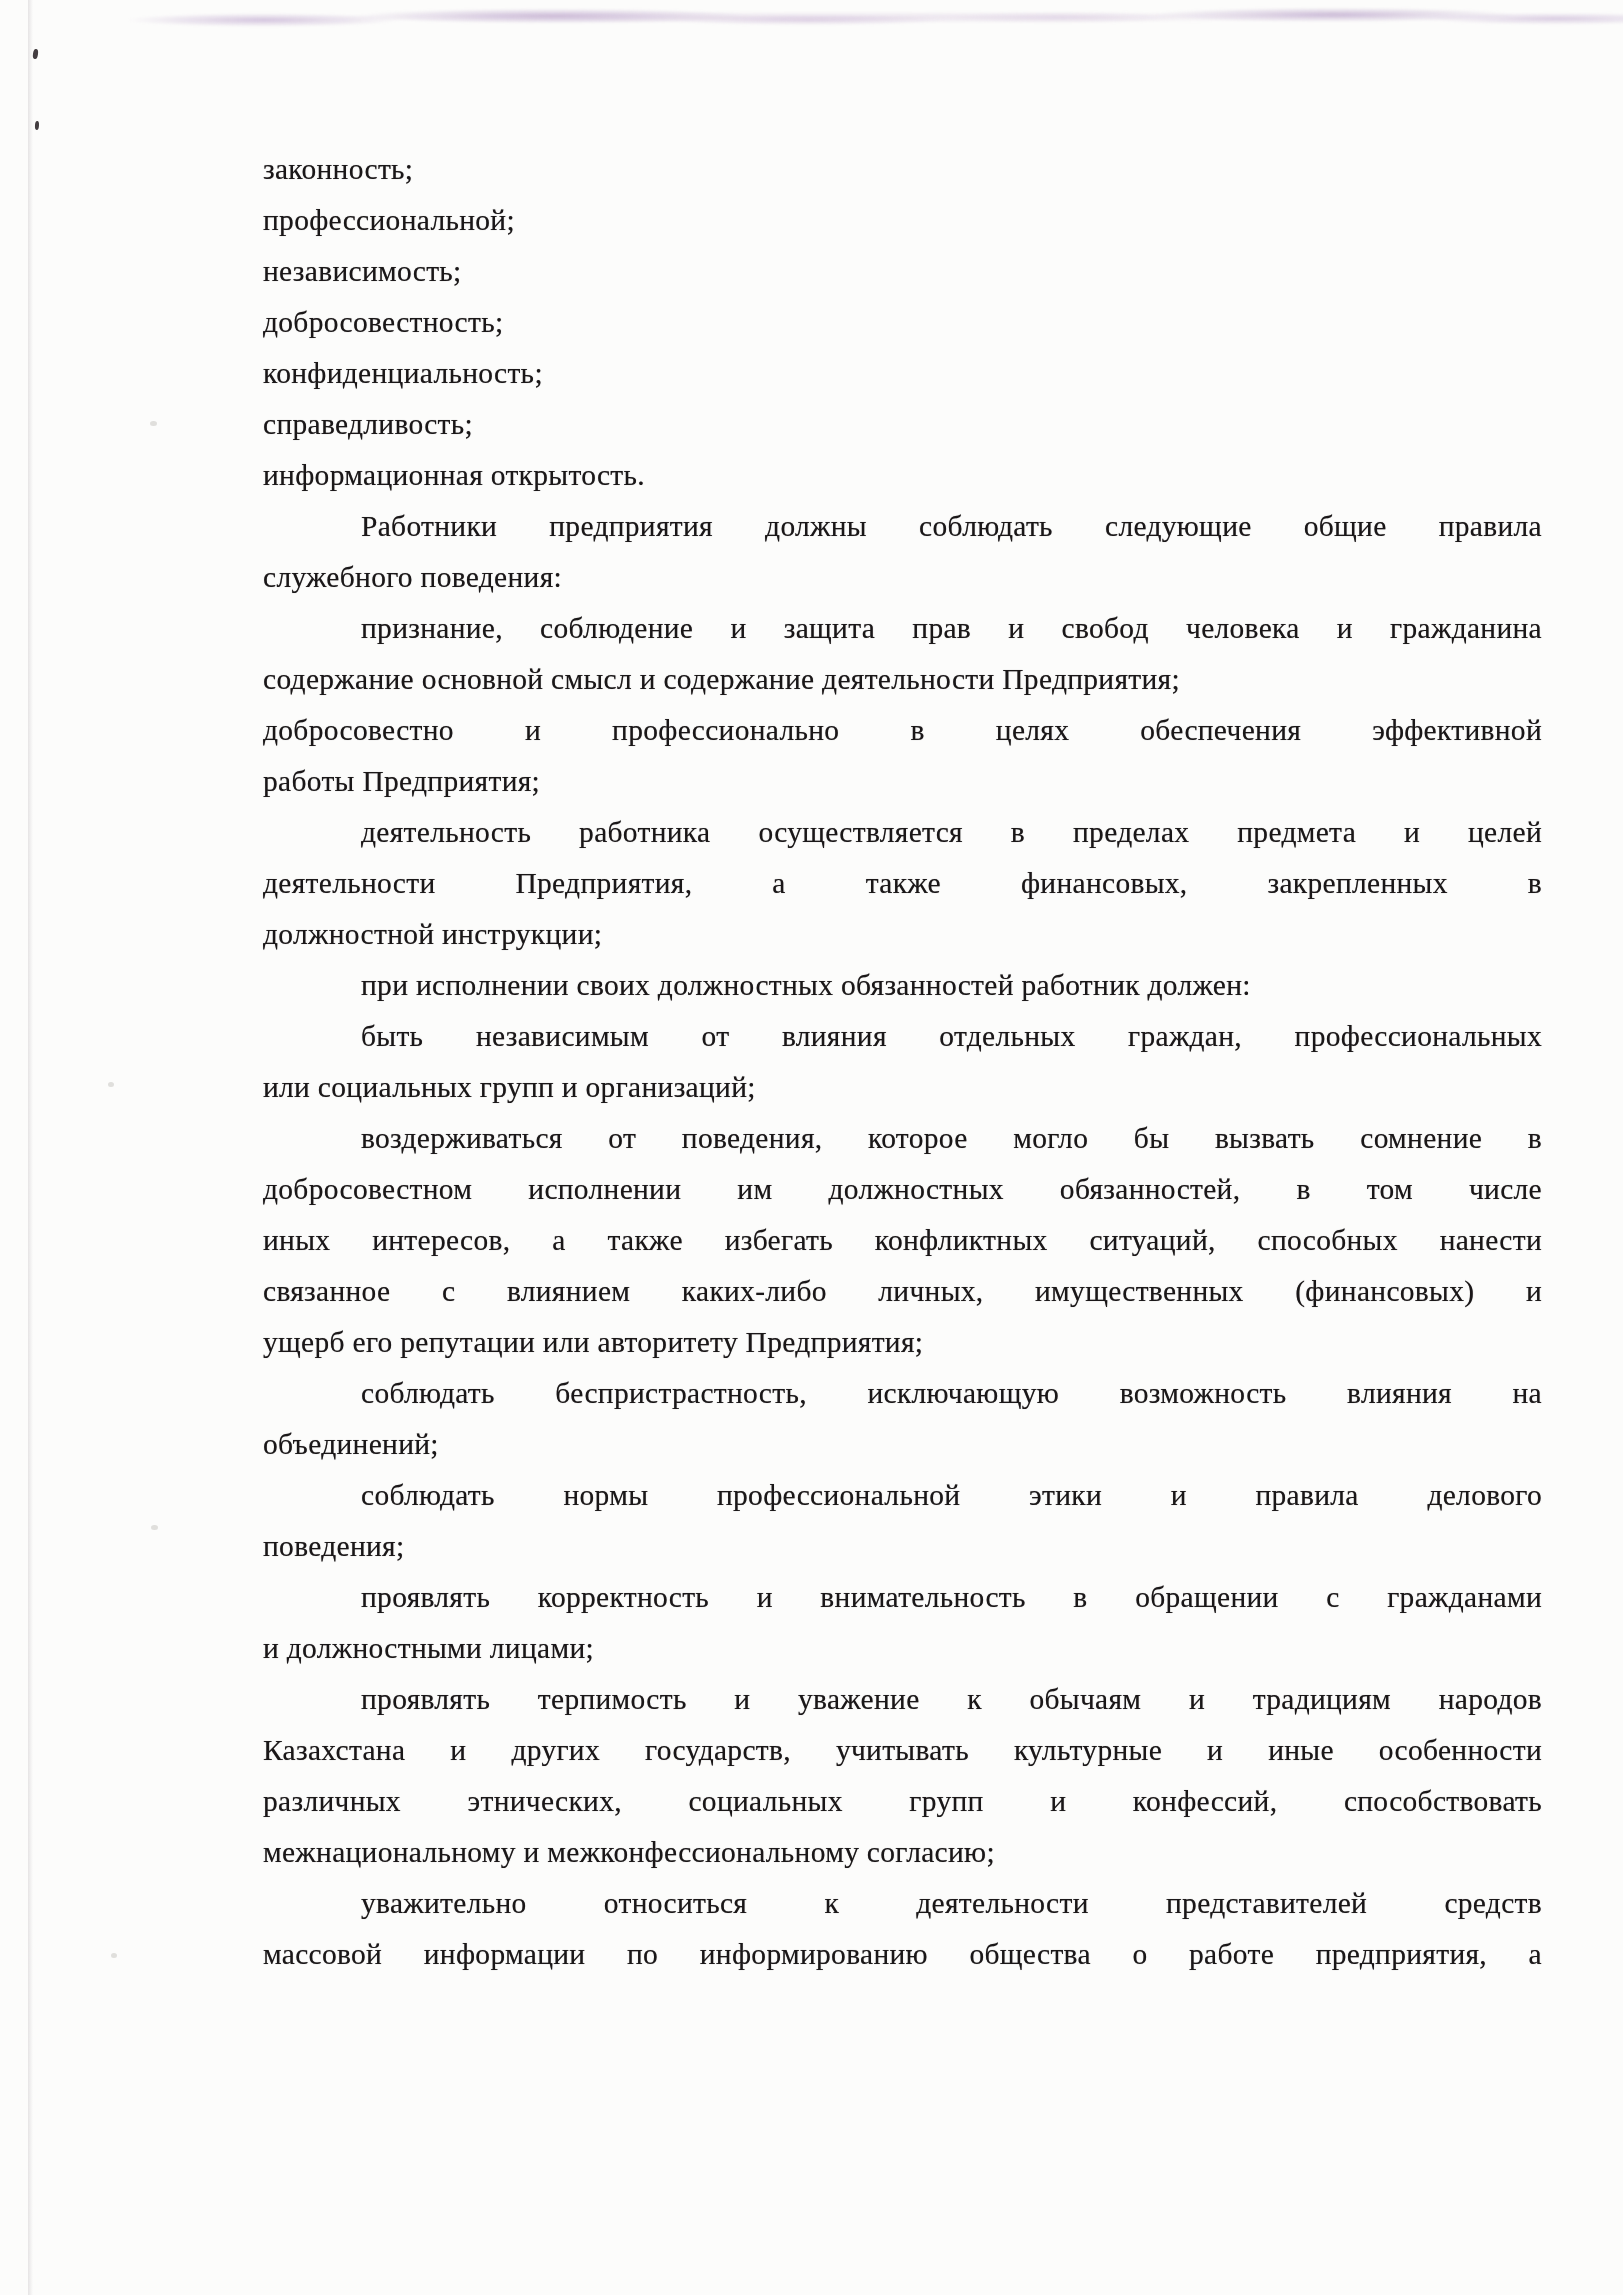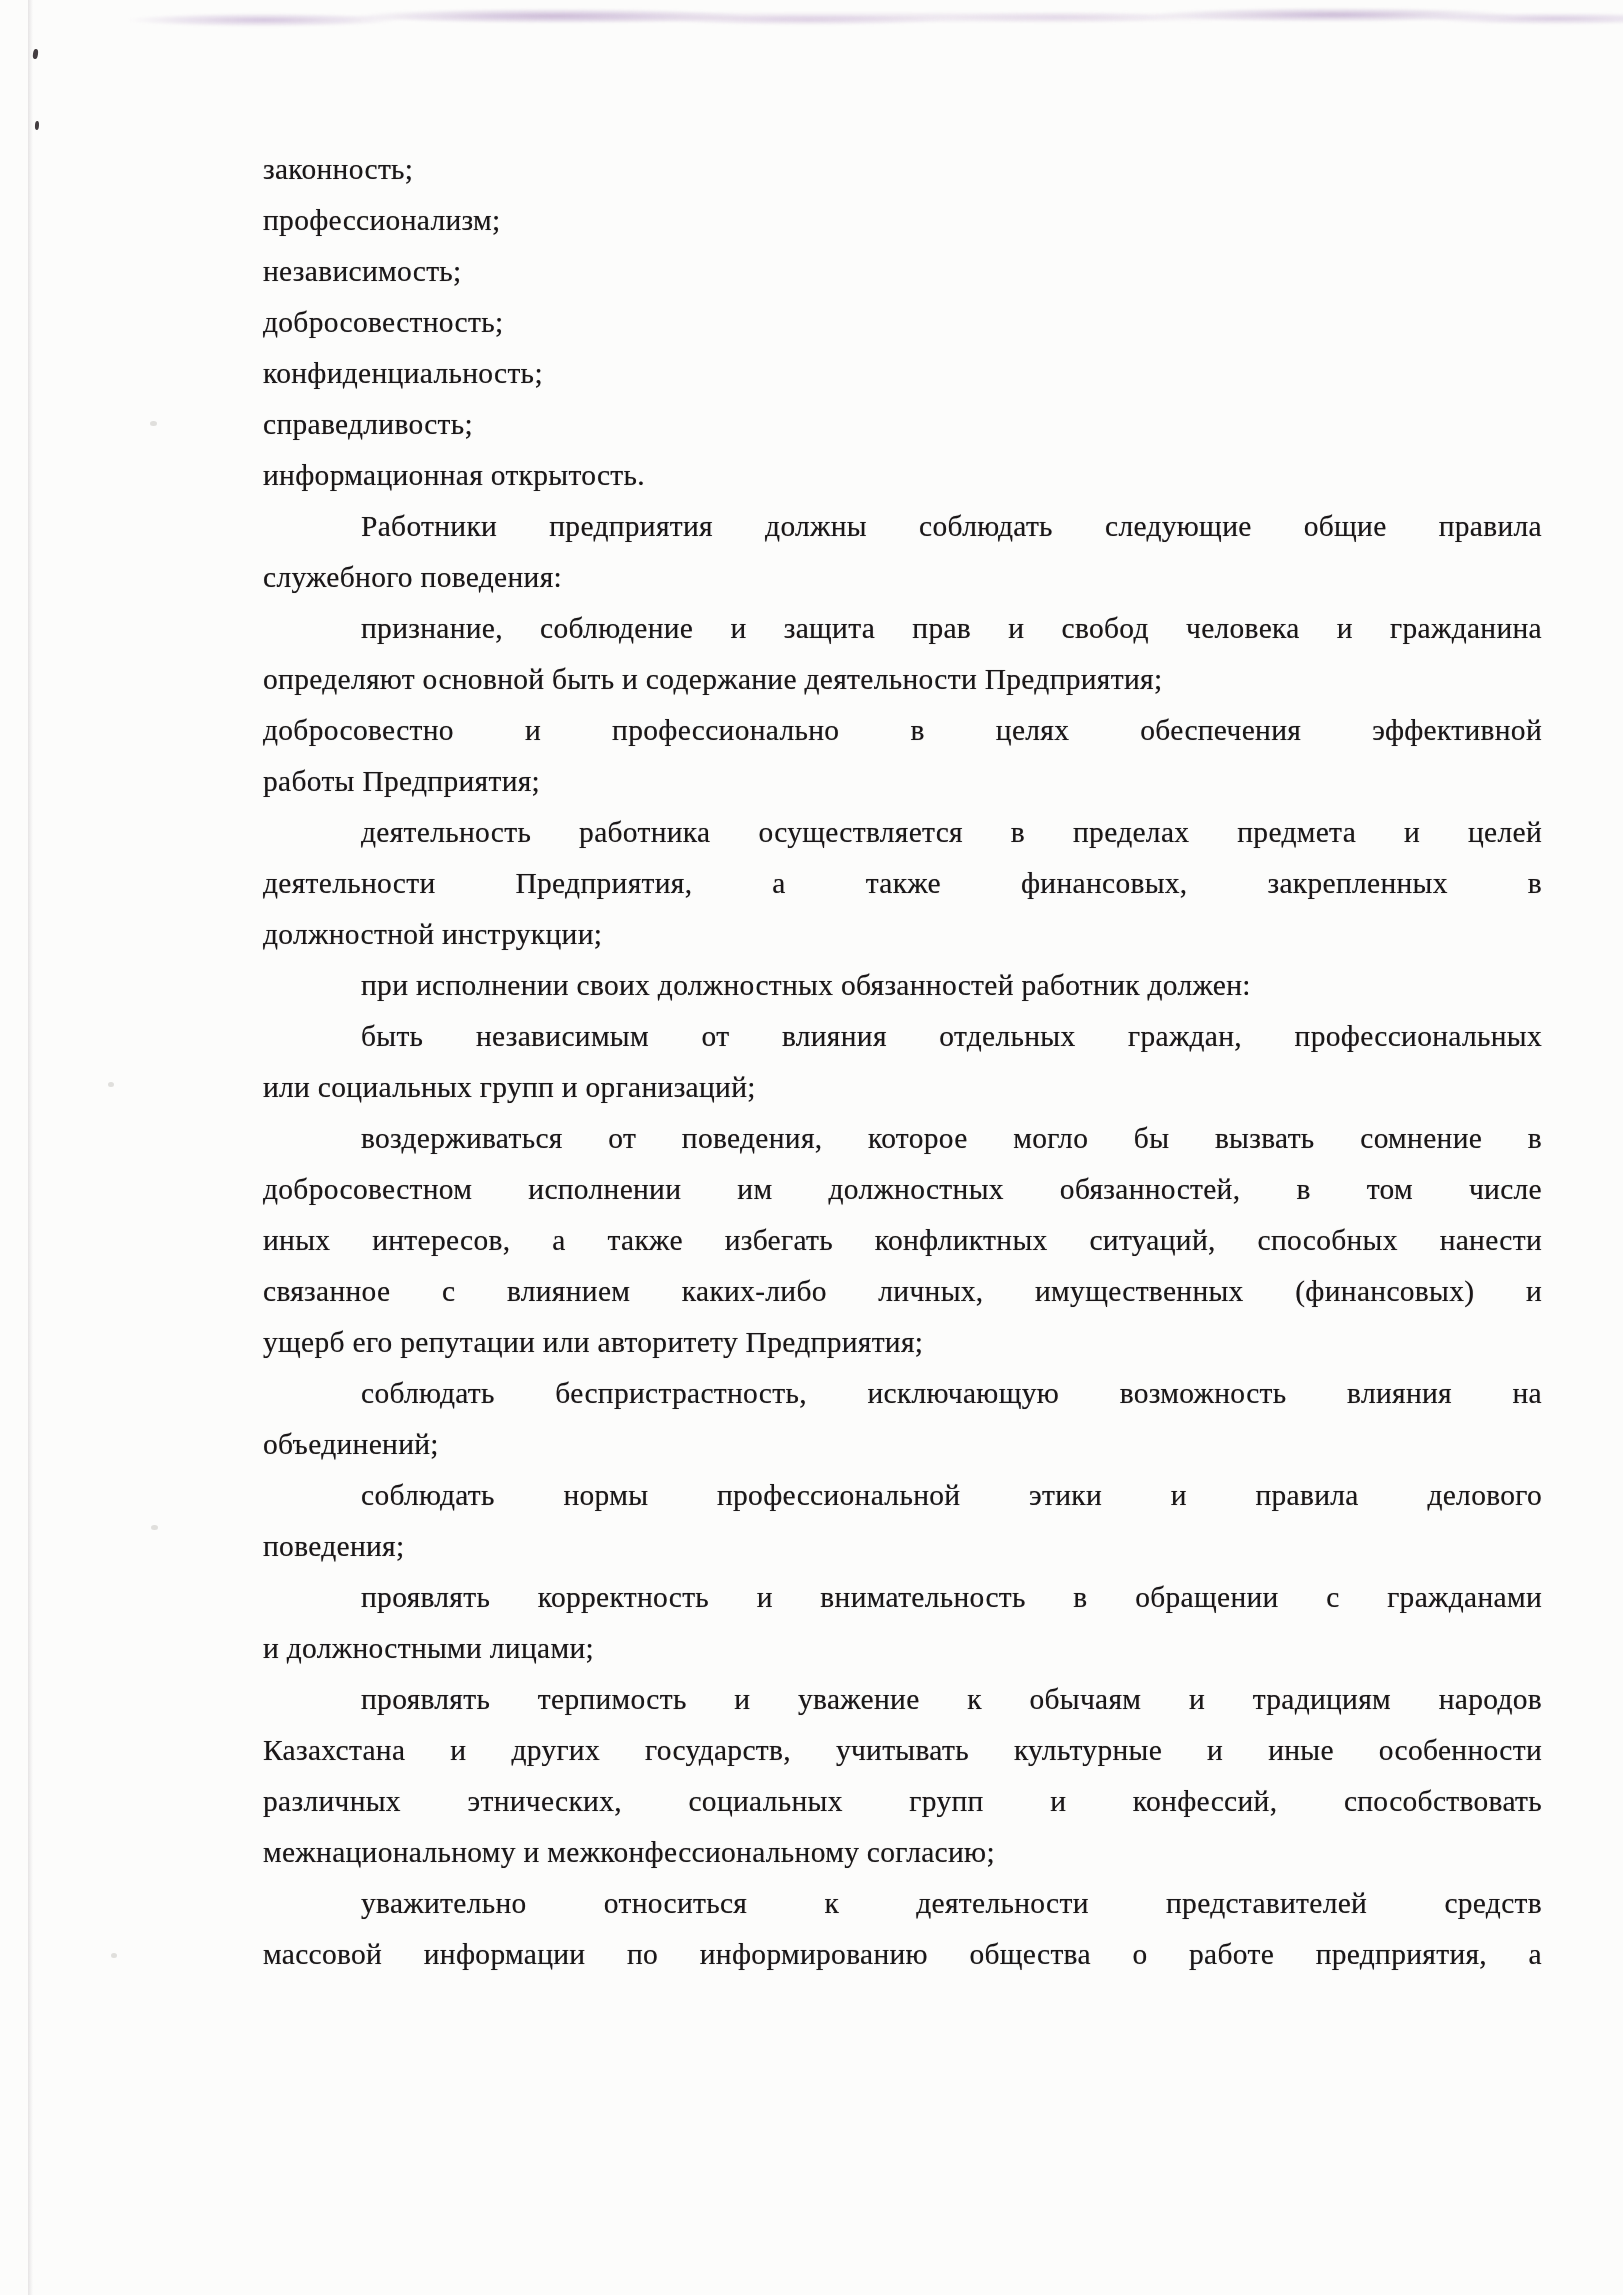--- a/index.html
+++ b/index.html
@@ -81,30 +81,30 @@
 
   <span class="speck dark" style="left:4.6px;  top:49px;   width:4.6px;  height:9.8px; transform:rotate(8deg);"></span>
   <span class="speck dark" style="left:7.2px; top:121px;  width:3.9px;  height:8.5px; transform:rotate(4deg);"></span>
   <span class="speck faint" style="left:122px;top:421px;  width:6.6px; height:5.2px;"></span>
   <span class="speck faint" style="left:80px;top:1082px; width:5.9px;  height:5.2px;"></span>
   <span class="speck faint" style="left:123px;top:1525px; width:6.6px; height:5.2px;"></span>
   <span class="speck faint" style="left:83px;top:1953px; width:5.9px;  height:5.2px;"></span>
 
   <div class="doc">
       <div class="line">законность;</div>
-      <div class="line">профессионализм;</div>
+      <div class="line">профессиональной;</div>
       <div class="line">независимость;</div>
       <div class="line">добросовестность;</div>
       <div class="line">конфиденциальность;</div>
       <div class="line">справедливость;</div>
       <div class="line">информационная открытость.</div>
       <div class="line indent justify">Работники предприятия  должны соблюдать следующие общие правила</div>
       <div class="line">служебного поведения:</div>
       <div class="line indent justify">признание, соблюдение и защита прав и свобод человека и гражданина</div>
-      <div class="line">определяют основной быть и содержание деятельности Предприятия;</div>
+      <div class="line">содержание основной смысл и содержание деятельности Предприятия;</div>
       <div class="line justify">добросовестно и профессионально в целях обеспечения эффективной</div>
       <div class="line">работы Предприятия;</div>
       <div class="line indent justify">деятельность работника осуществляется в пределах предмета и целей</div>
       <div class="line justify">деятельности Предприятия, а также финансовых, закрепленных в</div>
       <div class="line">должностной инструкции;</div>
       <div class="line indent">при исполнении своих должностных обязанностей работник должен:</div>
       <div class="line indent justify">быть независимым от влияния отдельных граждан, профессиональных</div>
       <div class="line">или социальных групп и организаций;</div>
       <div class="line indent justify">воздерживаться от поведения, которое могло бы вызвать сомнение в</div>
       <div class="line justify">добросовестном исполнении им должностных обязанностей, в том числе</div>

